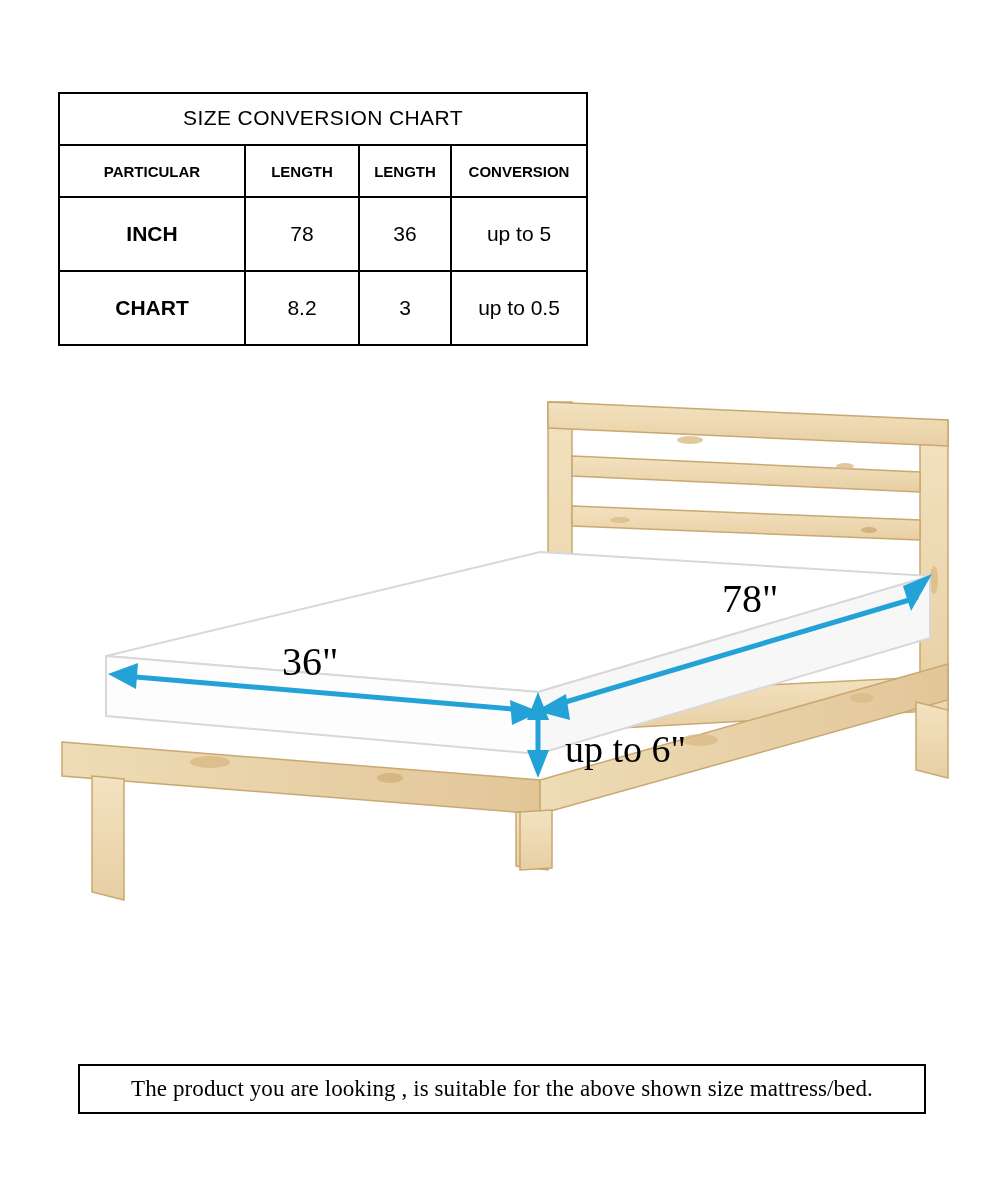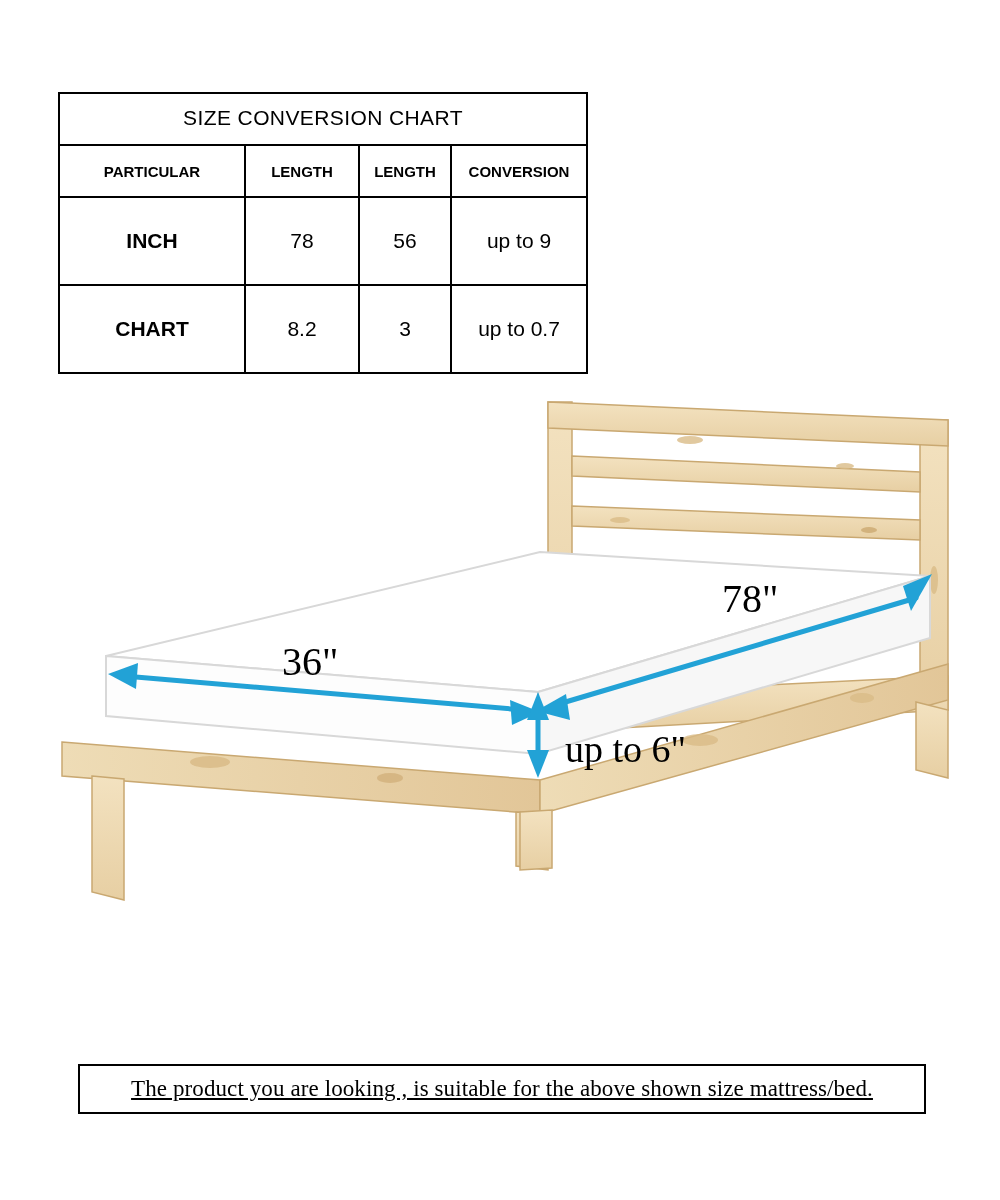--- a/index.html
+++ b/index.html
@@ -47,21 +47,21 @@
   }
   .size-table .rowhdr {
     font-size: 21px;
     font-weight: bold;
     line-height: 1.08;
     padding: 6px 4px;
   }
   .size-table .val {
     font-size: 21px;
     font-weight: 400;
-    padding: 21px 4px;
+    padding: 14px 4px;
   }
   .r-inch td { height: 44px; }
   .r-cm td   { height: 58px; }
   .r-feet td { height: 44px; }
 
   .col-particular { width: 186px; }
   .col-length     { width: 114px; }
   .col-width      { width: 92px; }
   .col-thickness  { width: 136px; }
 
@@ -108,21 +108,20 @@
     height: 46px;
     border: 2px solid #000;
     background: #fff;
     display: flex;
     align-items: center;
     justify-content: center;
     font-family: "Liberation Serif", serif;
     font-size: 23px;
     color: #000;
     letter-spacing: 0.1px;
-    text-decoration: underline;
   }
 </style>
 </head>
 <body>
 
 <table class="size-table">
   <colgroup>
     <col class="col-particular">
       <col class="col-length">
       <col class="col-width">
@@ -134,28 +133,28 @@
     </tr>
     <tr>
       <td class="hdr">PARTICULAR</td>
       <td class="hdr">LENGTH</td>
       <td class="hdr">LENGTH</td>
       <td class="hdr">CONVERSION</td>
     </tr>
     <tr class="r-inch">
       <td class="rowhdr">INCH</td>
       <td class="val">78</td>
-      <td class="val">56</td>
-      <td class="val">up to 9</td>
+      <td class="val">36</td>
+      <td class="val">up to 5</td>
     </tr>
     <tr class="r-feet">
       <td class="rowhdr">CHART</td>
       <td class="val">8.2</td>
       <td class="val">3</td>
-      <td class="val">up to 0.7</td>
+      <td class="val">up to 0.5</td>
     </tr>
   </tbody>
 </table>
 
 <div class="bed-area">
   <svg class="bed-svg" width="1000" height="600" viewBox="0 0 1000 600">
     <defs>
       <linearGradient id="woodLight" x1="0" y1="0" x2="0" y2="1">
         <stop offset="0%" stop-color="#f3e2c0"></stop>
         <stop offset="100%" stop-color="#e7cfa3"></stop>

